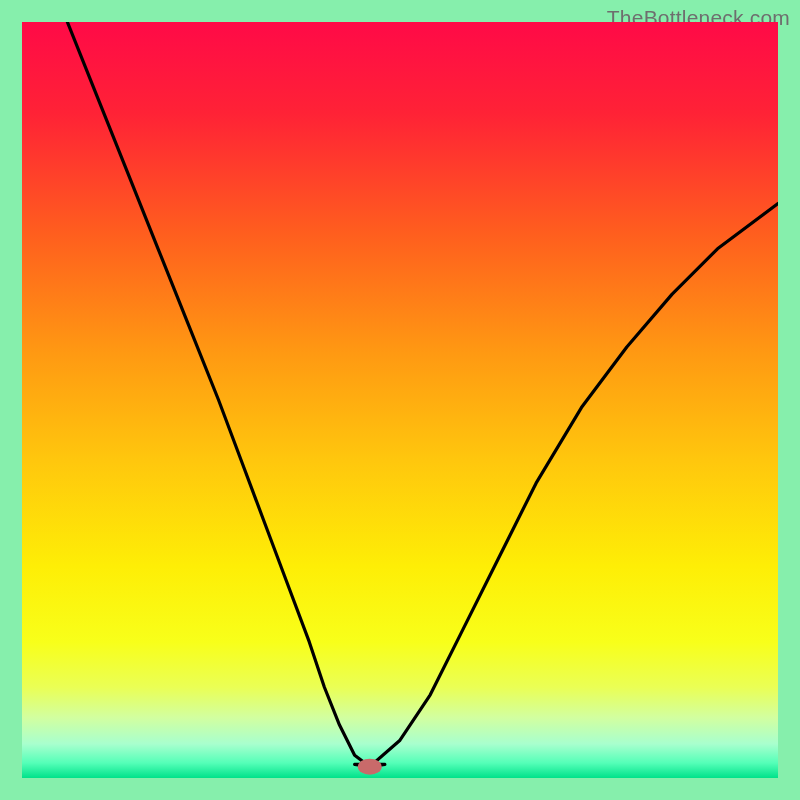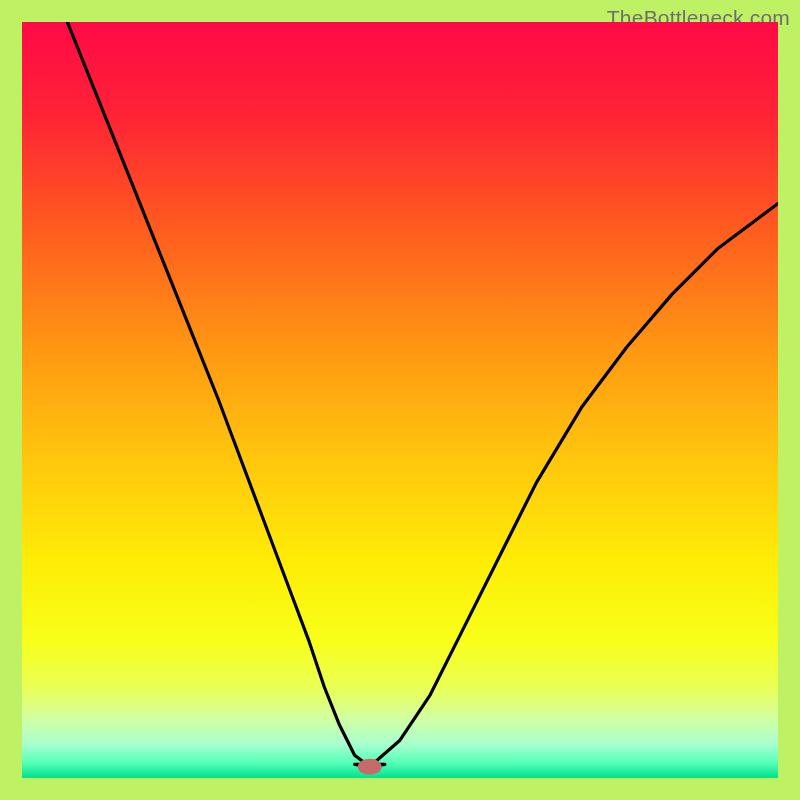--- a/index.html
+++ b/index.html
@@ -1,16 +1,16 @@
 <!DOCTYPE html>
 <html><head>
 <meta charset="utf-8">
 <style>
 body{margin:0;padding:0;background:#000;width:800px;height:800px;overflow:hidden;font-family:Arial,Helvetica,sans-serif}
-.container{width:800px;height:800px;background:#bef264;position:relative}
+.container{width:800px;height:800px;background:#86efac;position:relative}
 .watermark{position:absolute;top:6px;right:10px;color:#6e6e6e;font-size:21px;font-weight:400;letter-spacing:.2px}
 .plot{position:absolute;left:22px;top:22px;width:756px;height:756px}
 </style>
 </head>
 <body>
 <div class="container">
 <div class="watermark">TheBottleneck.com</div>
 <svg class="plot" viewBox="0 0 756 756" preserveAspectRatio="none">
 <defs>
 <linearGradient id="bg" x1="0" y1="0" x2="0" y2="1">

